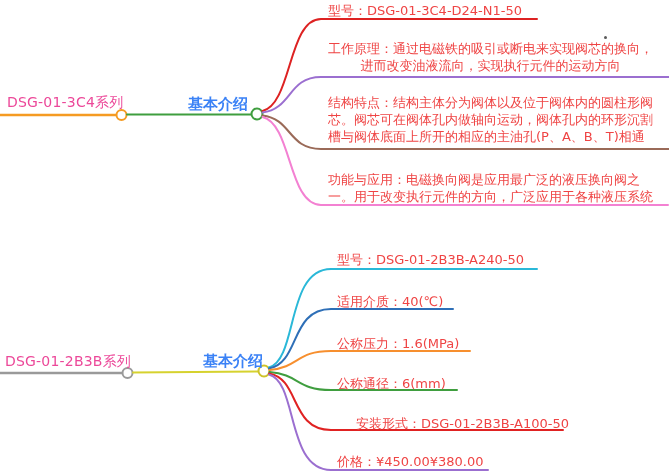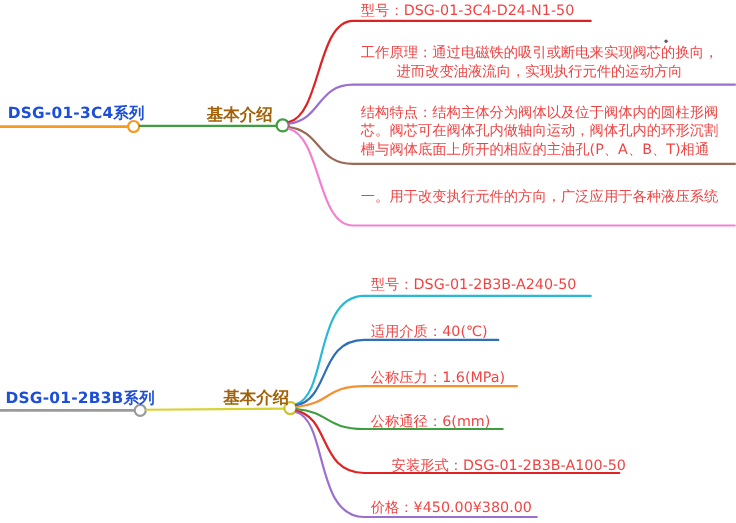--- a/index.html
+++ b/index.html
@@ -6,26 +6,26 @@
   #canvas{
     position:relative;
     width:669px;height:475px;
     background:#ffffff;
     overflow:hidden;
     font-family:"DejaVu Sans","Liberation Sans",sans-serif;
   }
   #wires{position:absolute;left:0;top:0;width:669px;height:475px;}
   .root-label{
     position:absolute;
-    font-size:14px;font-weight:bold;color:#1d4ed8;
+    font-size:14px;font-weight:normal;color:#ec4899;
     white-space:nowrap;letter-spacing:0.2px;
   }
   .child-label{
     position:absolute;
-    font-size:15px;font-weight:bold;color:#a16207;
+    font-size:15px;font-weight:bold;color:#3b82f6;
     white-space:nowrap;
   }
   .leaf{
     position:absolute;
     font-size:13px;color:#ef4444;line-height:17px;
   }
   .leaf div{white-space:nowrap;}
   .stray-dot{
     position:absolute;left:604px;top:36px;
     width:3px;height:3px;border-radius:50%;
@@ -73,20 +73,21 @@
     <div>进而改变油液流向，实现执行元件的运动方向</div>
   </div>
 
   <div class="leaf" style="left:328px;top:94px;">
     <div>结构特点：结构主体分为阀体以及位于阀体内的圆柱形阀</div>
     <div>芯。阀芯可在阀体孔内做轴向运动，阀体孔内的环形沉割</div>
     <div>槽与阀体底面上所开的相应的主油孔(P、A、B、T)相通</div>
   </div>
 
   <div class="leaf" style="left:328px;top:171px;">
+    <div>功能与应用：电磁换向阀是应用最广泛的液压换向阀之</div>
     <div>一。用于改变执行元件的方向，广泛应用于各种液压系统</div>
   </div>
 
   <span class="stray-dot"></span>
 
   <div class="root-label" style="left:5px;top:353px;">DSG-01-2B3B系列</div>
 
   <div class="child-label" style="left:203px;top:352px;">基本介绍</div>
 
   <div class="leaf" style="left:337px;top:251px;">

